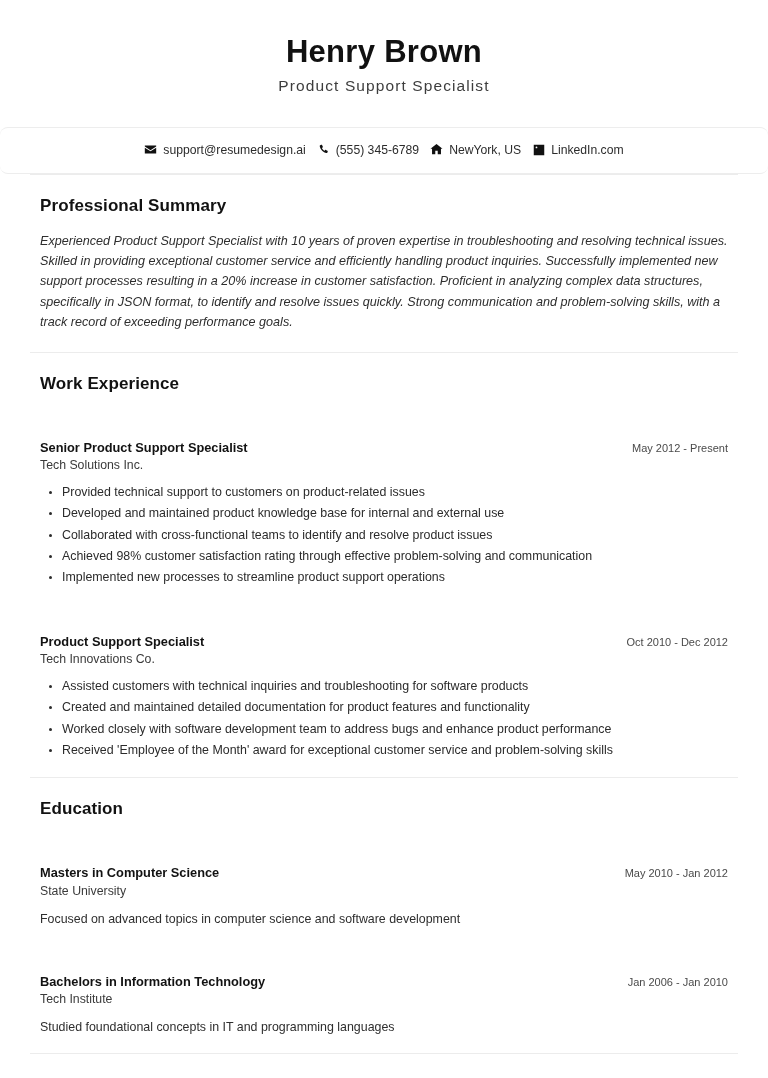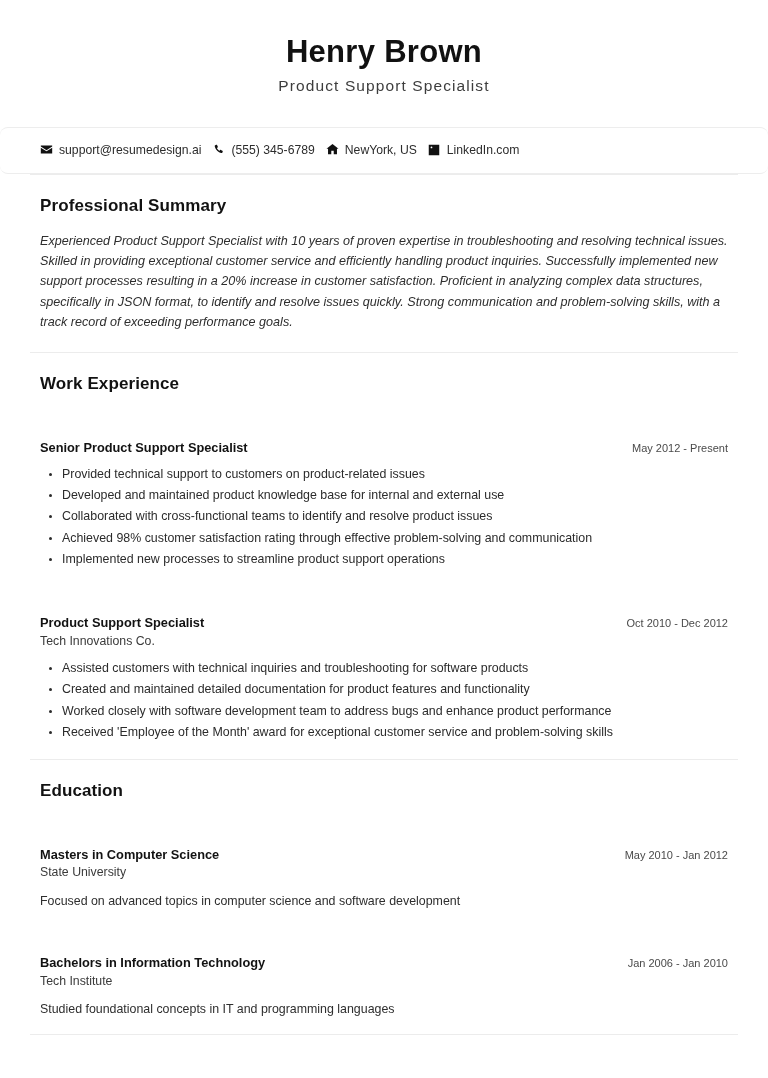--- a/index.html
+++ b/index.html
@@ -42,21 +42,21 @@
   }
 
   
   .contact-card {
     margin: 10px 0 0 0;
     border-top: 1px solid #ededed;
     border-bottom: 1px solid #ededed;
     border-radius: 8px;
     padding: 15px 40px 16px 40px;
     display: flex;
-    justify-content: flex-start;
+    justify-content: center;
     align-items: center;
     gap: 11px;
     flex-wrap: wrap;
   }
   .contact-item {
     display: flex;
     align-items: center;
     gap: 6px;
     font-size: 12.2px;
     color: #2c2c2c;
@@ -241,20 +241,21 @@
   <div class="divider"></div>
 
   <div class="section">
     <div class="section-title">Work Experience</div>
     <div class="entries" id="work-entries">
         <div class="entry">
           <div class="entry-head">
             <div class="entry-role">Senior Product Support Specialist</div>
             <div class="entry-date">May 2012 - Present</div>
           </div>
+          <div class="entry-org">Tech Solutions Inc.</div>
           <ul class="bullets">
             <li>Provided technical support to customers on product-related issues</li>
             <li>Developed and maintained product knowledge base for internal and external use</li>
             <li>Collaborated with cross-functional teams to identify and resolve product issues</li>
             <li>Achieved 98% customer satisfaction rating through effective problem-solving and communication</li>
             <li>Implemented new processes to streamline product support operations</li>
           </ul>
         </div>
         <div class="entry">
           <div class="entry-head">

